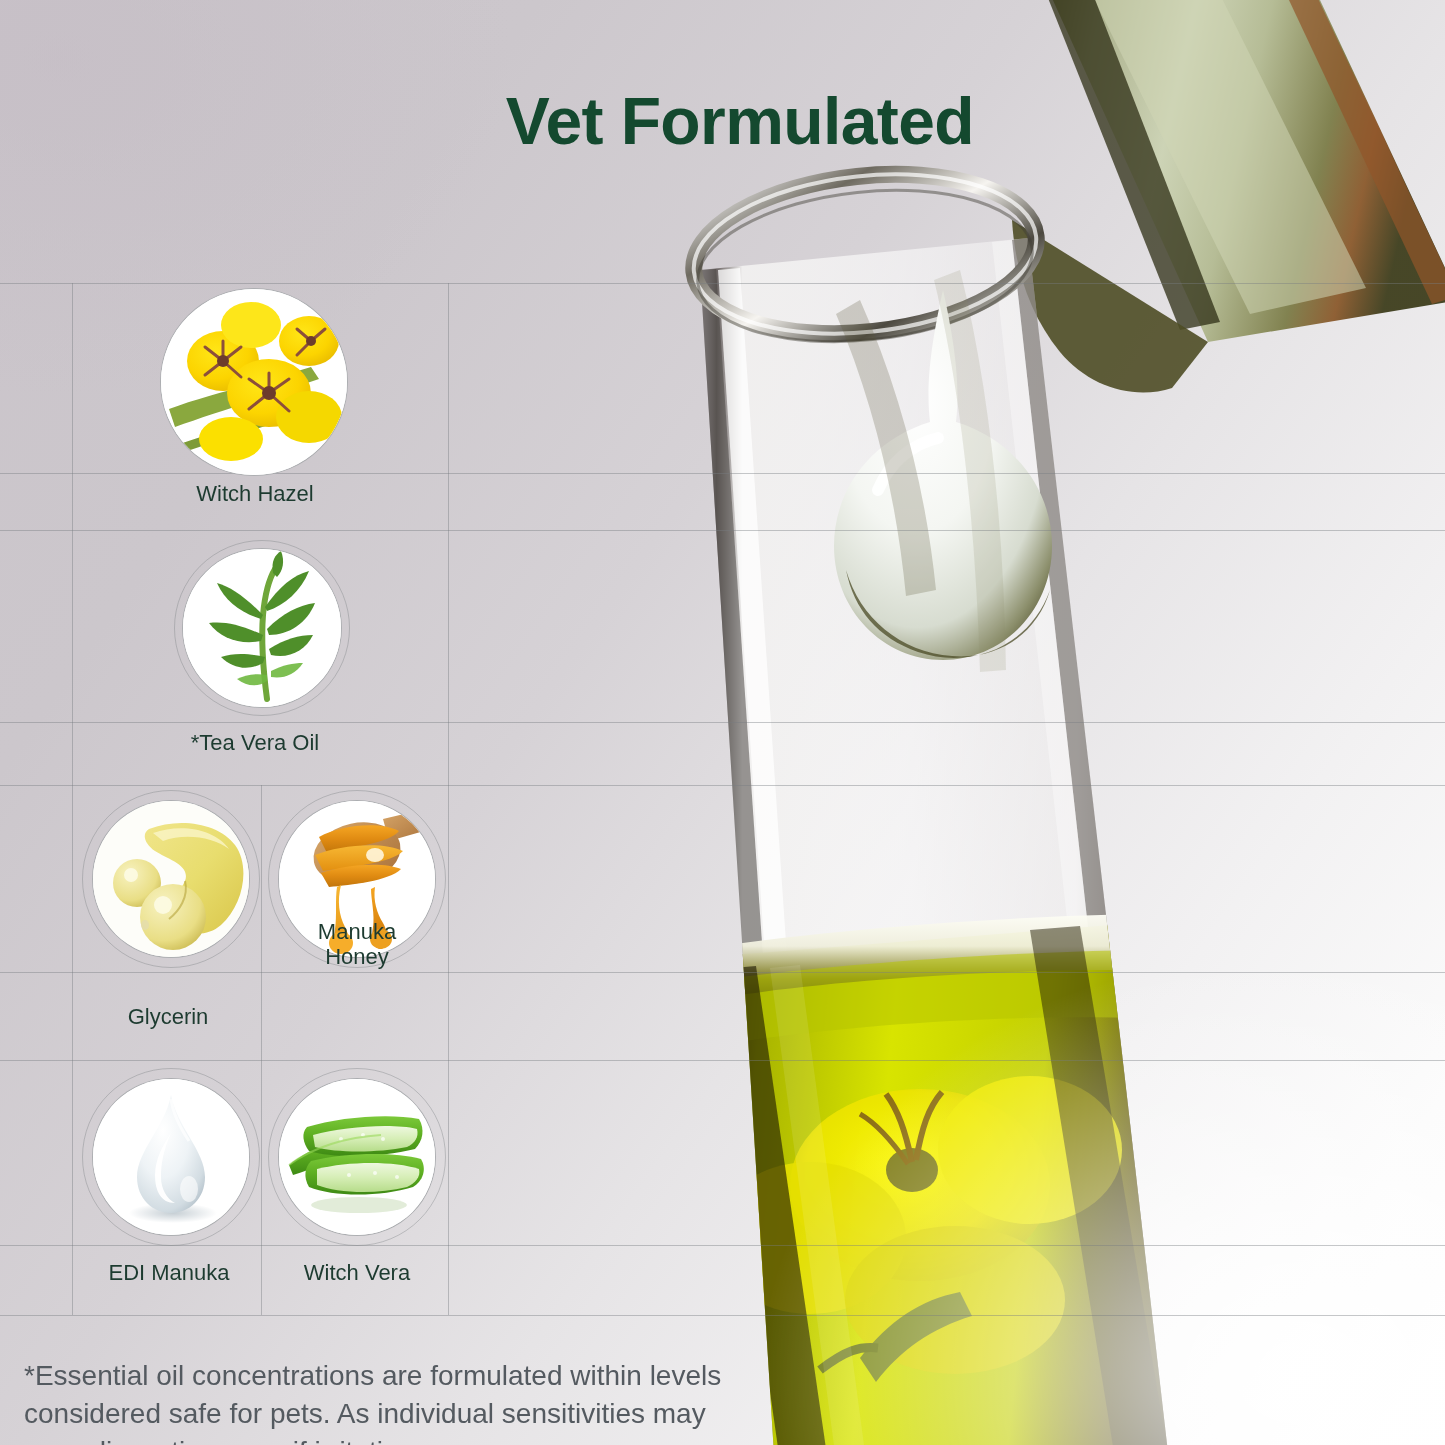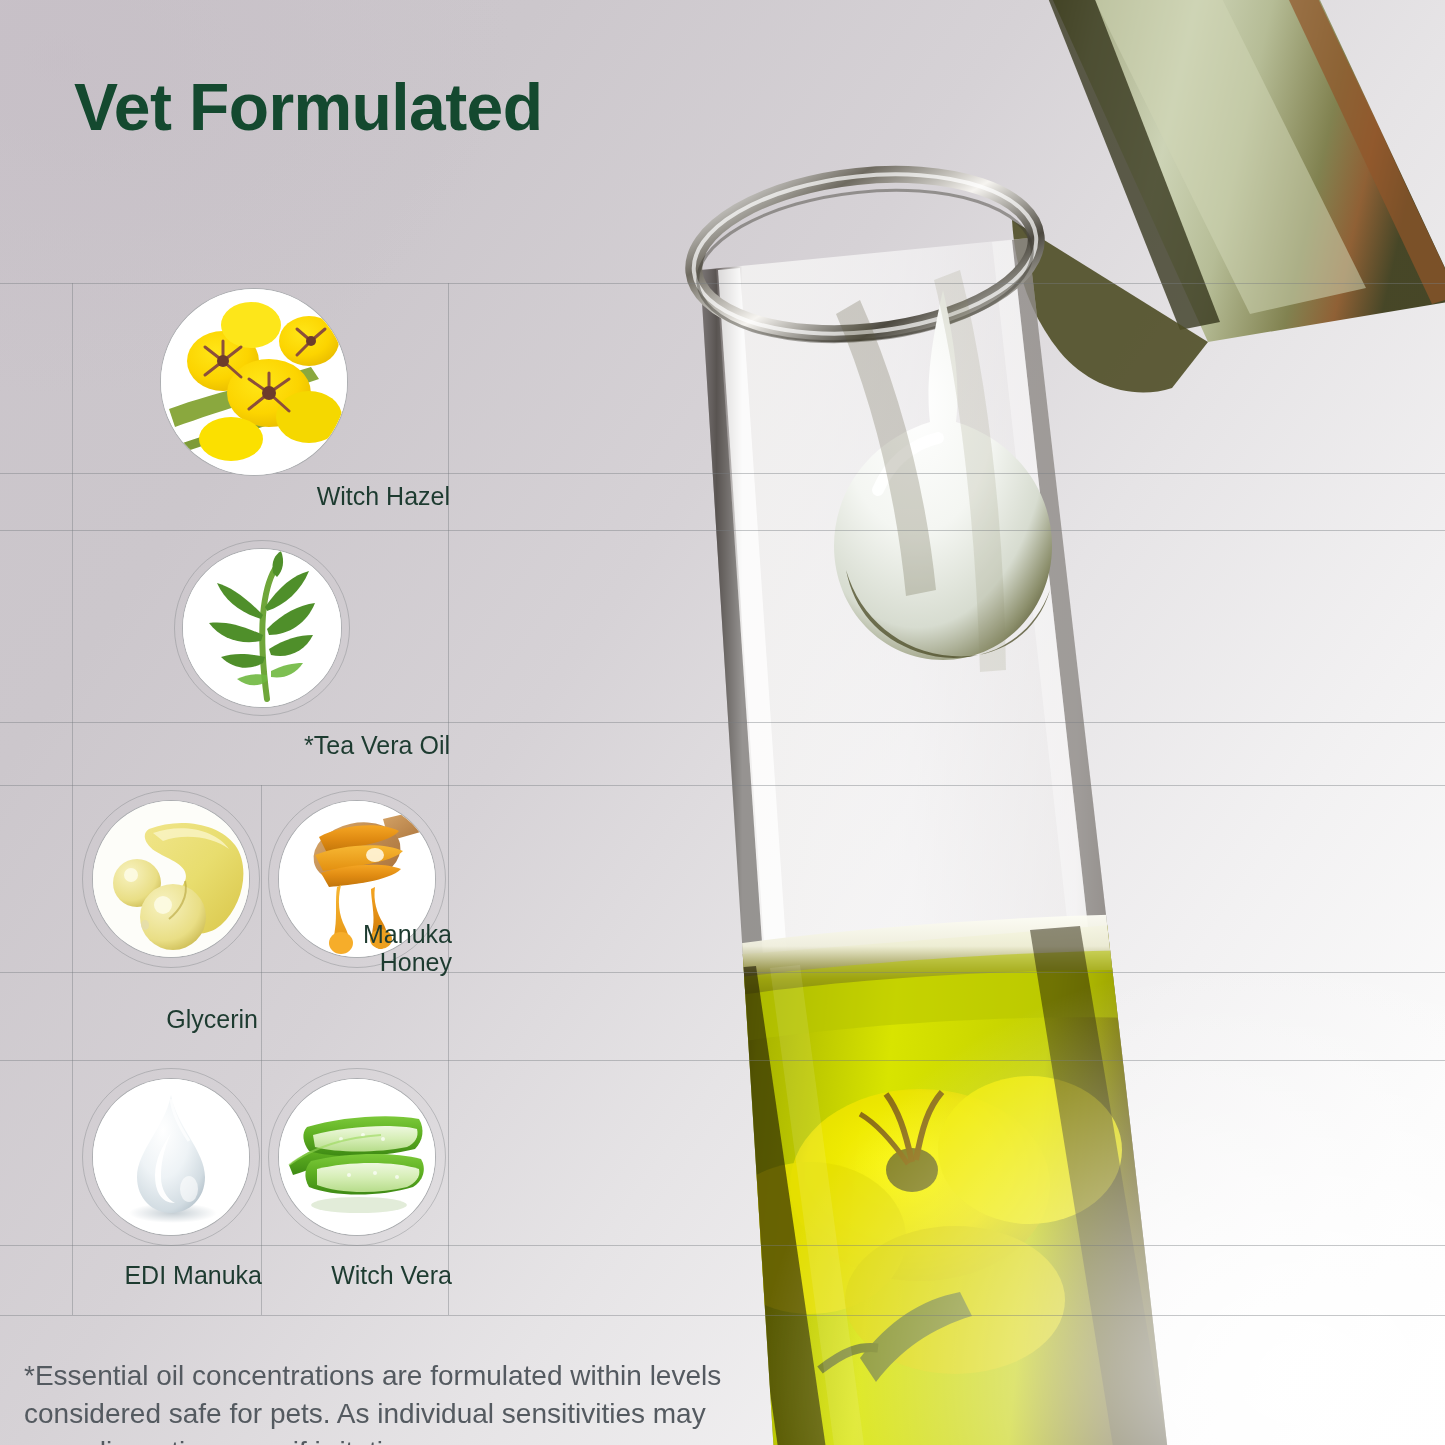--- a/index.html
+++ b/index.html
@@ -21,21 +21,21 @@
   .light-b{position:absolute;inset:0;
     background:radial-gradient(ellipse 700px 520px at 4% 4%, rgba(196,188,196,.55), rgba(255,255,255,0) 65%);
     pointer-events:none;}
 
   
   .grid{position:absolute;inset:0;pointer-events:none;}
   .hline{position:absolute;left:0;width:1445px;height:1px;background:rgba(120,124,128,.42);}
   .vline{position:absolute;top:0;width:1px;background:rgba(120,124,128,.42);}
 
   
-  .header{position:absolute;left:74px;top:74px;width:900px;}
+  .header{position:absolute;left:74px;top:88px;width:900px;text-align:right;}
   .headline{
     font-size:66px;font-weight:bold;color:#14492f;letter-spacing:-.6px;
     line-height:1.0;margin:0;white-space:nowrap;
   }
   .subhead{
     font-size:44px;font-weight:normal;color:#18533a;letter-spacing:-.2px;
     line-height:1.0;margin:18px 0 0 0;white-space:nowrap;
   }
 
   
@@ -45,22 +45,22 @@
     border:1px solid rgba(105,110,115,.55);
     background:radial-gradient(circle at 38% 32%, #ffffff 0%, #ffffff 62%, #f6f6f6 100%);
     overflow:hidden;
   }
   .circ-outer{
     position:absolute;border-radius:50%;
     border:1px solid rgba(120,125,130,.38);
     background:transparent;
   }
   .lbl{
-    position:absolute;text-align:right;color:#1d3b30;
-    font-size:25px;line-height:1.12;white-space:pre-line;
+    position:absolute;text-align:center;color:#1d3b30;
+    font-size:22px;line-height:1.12;white-space:pre-line;
   }
 
   
   .art{position:absolute;inset:0;}
 
   
   .note{
     position:absolute;left:24px;top:1357px;width:700px;
     font-size:28px;line-height:1.36;color:#545a60;
   }

